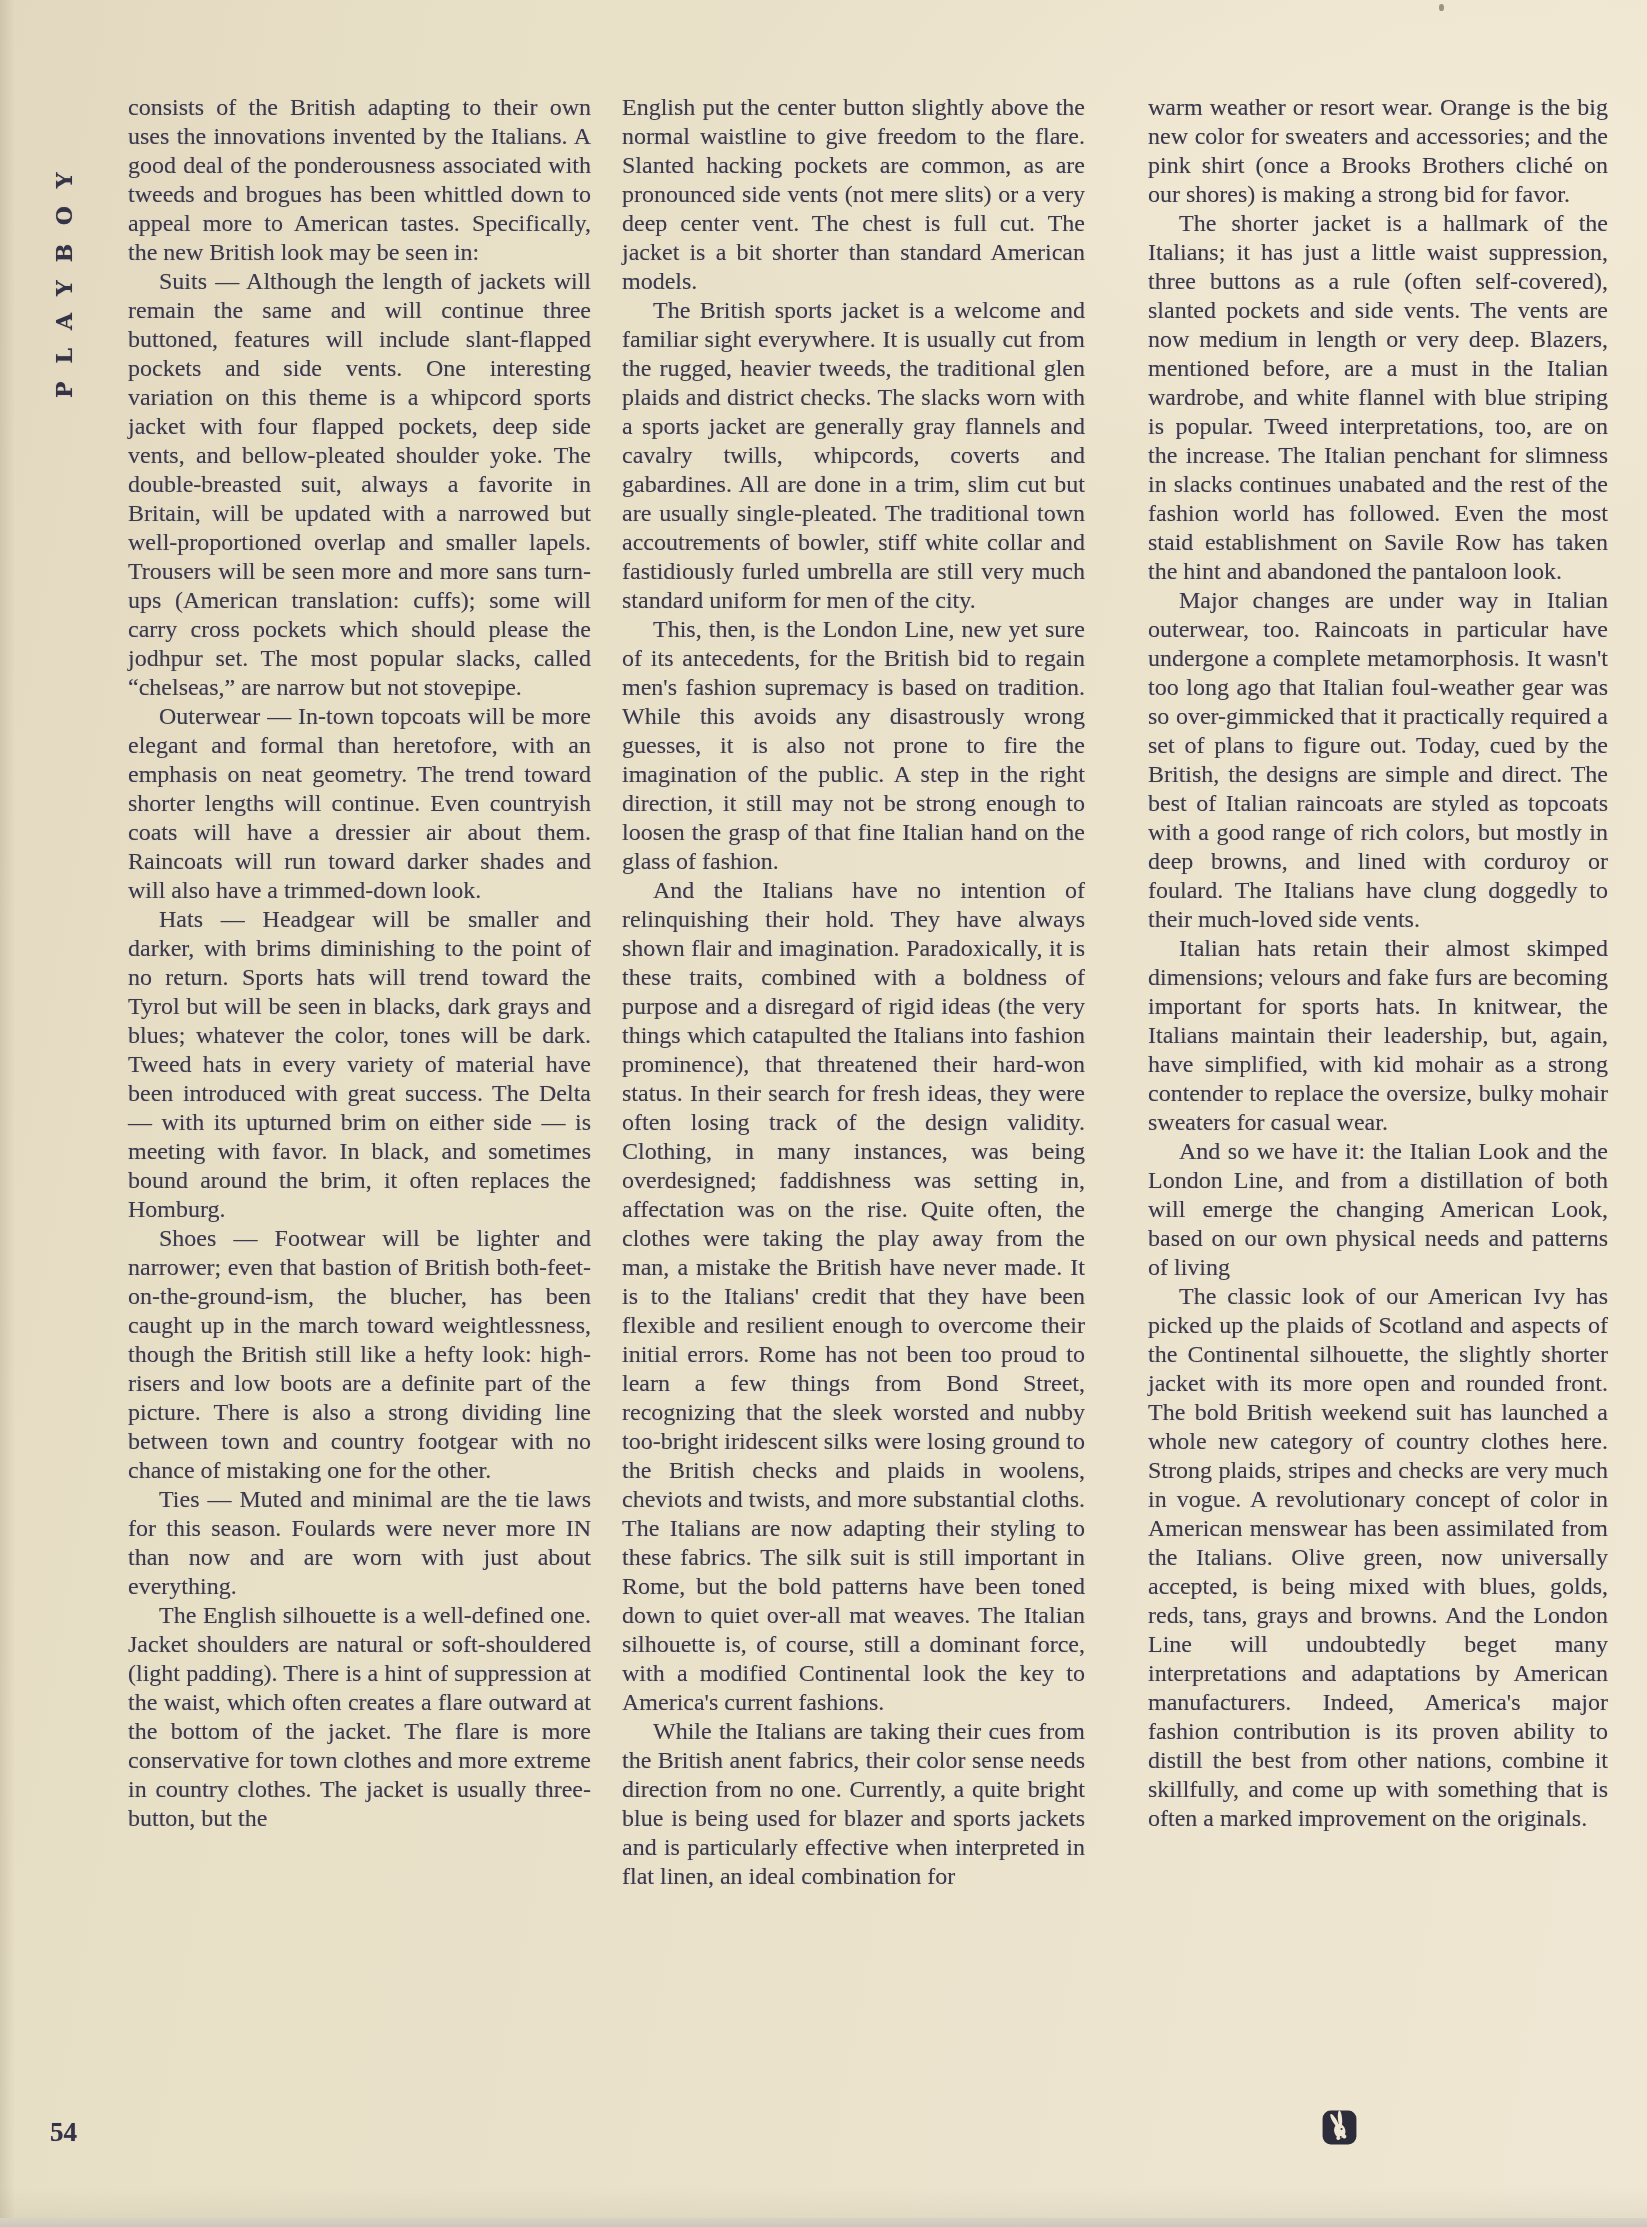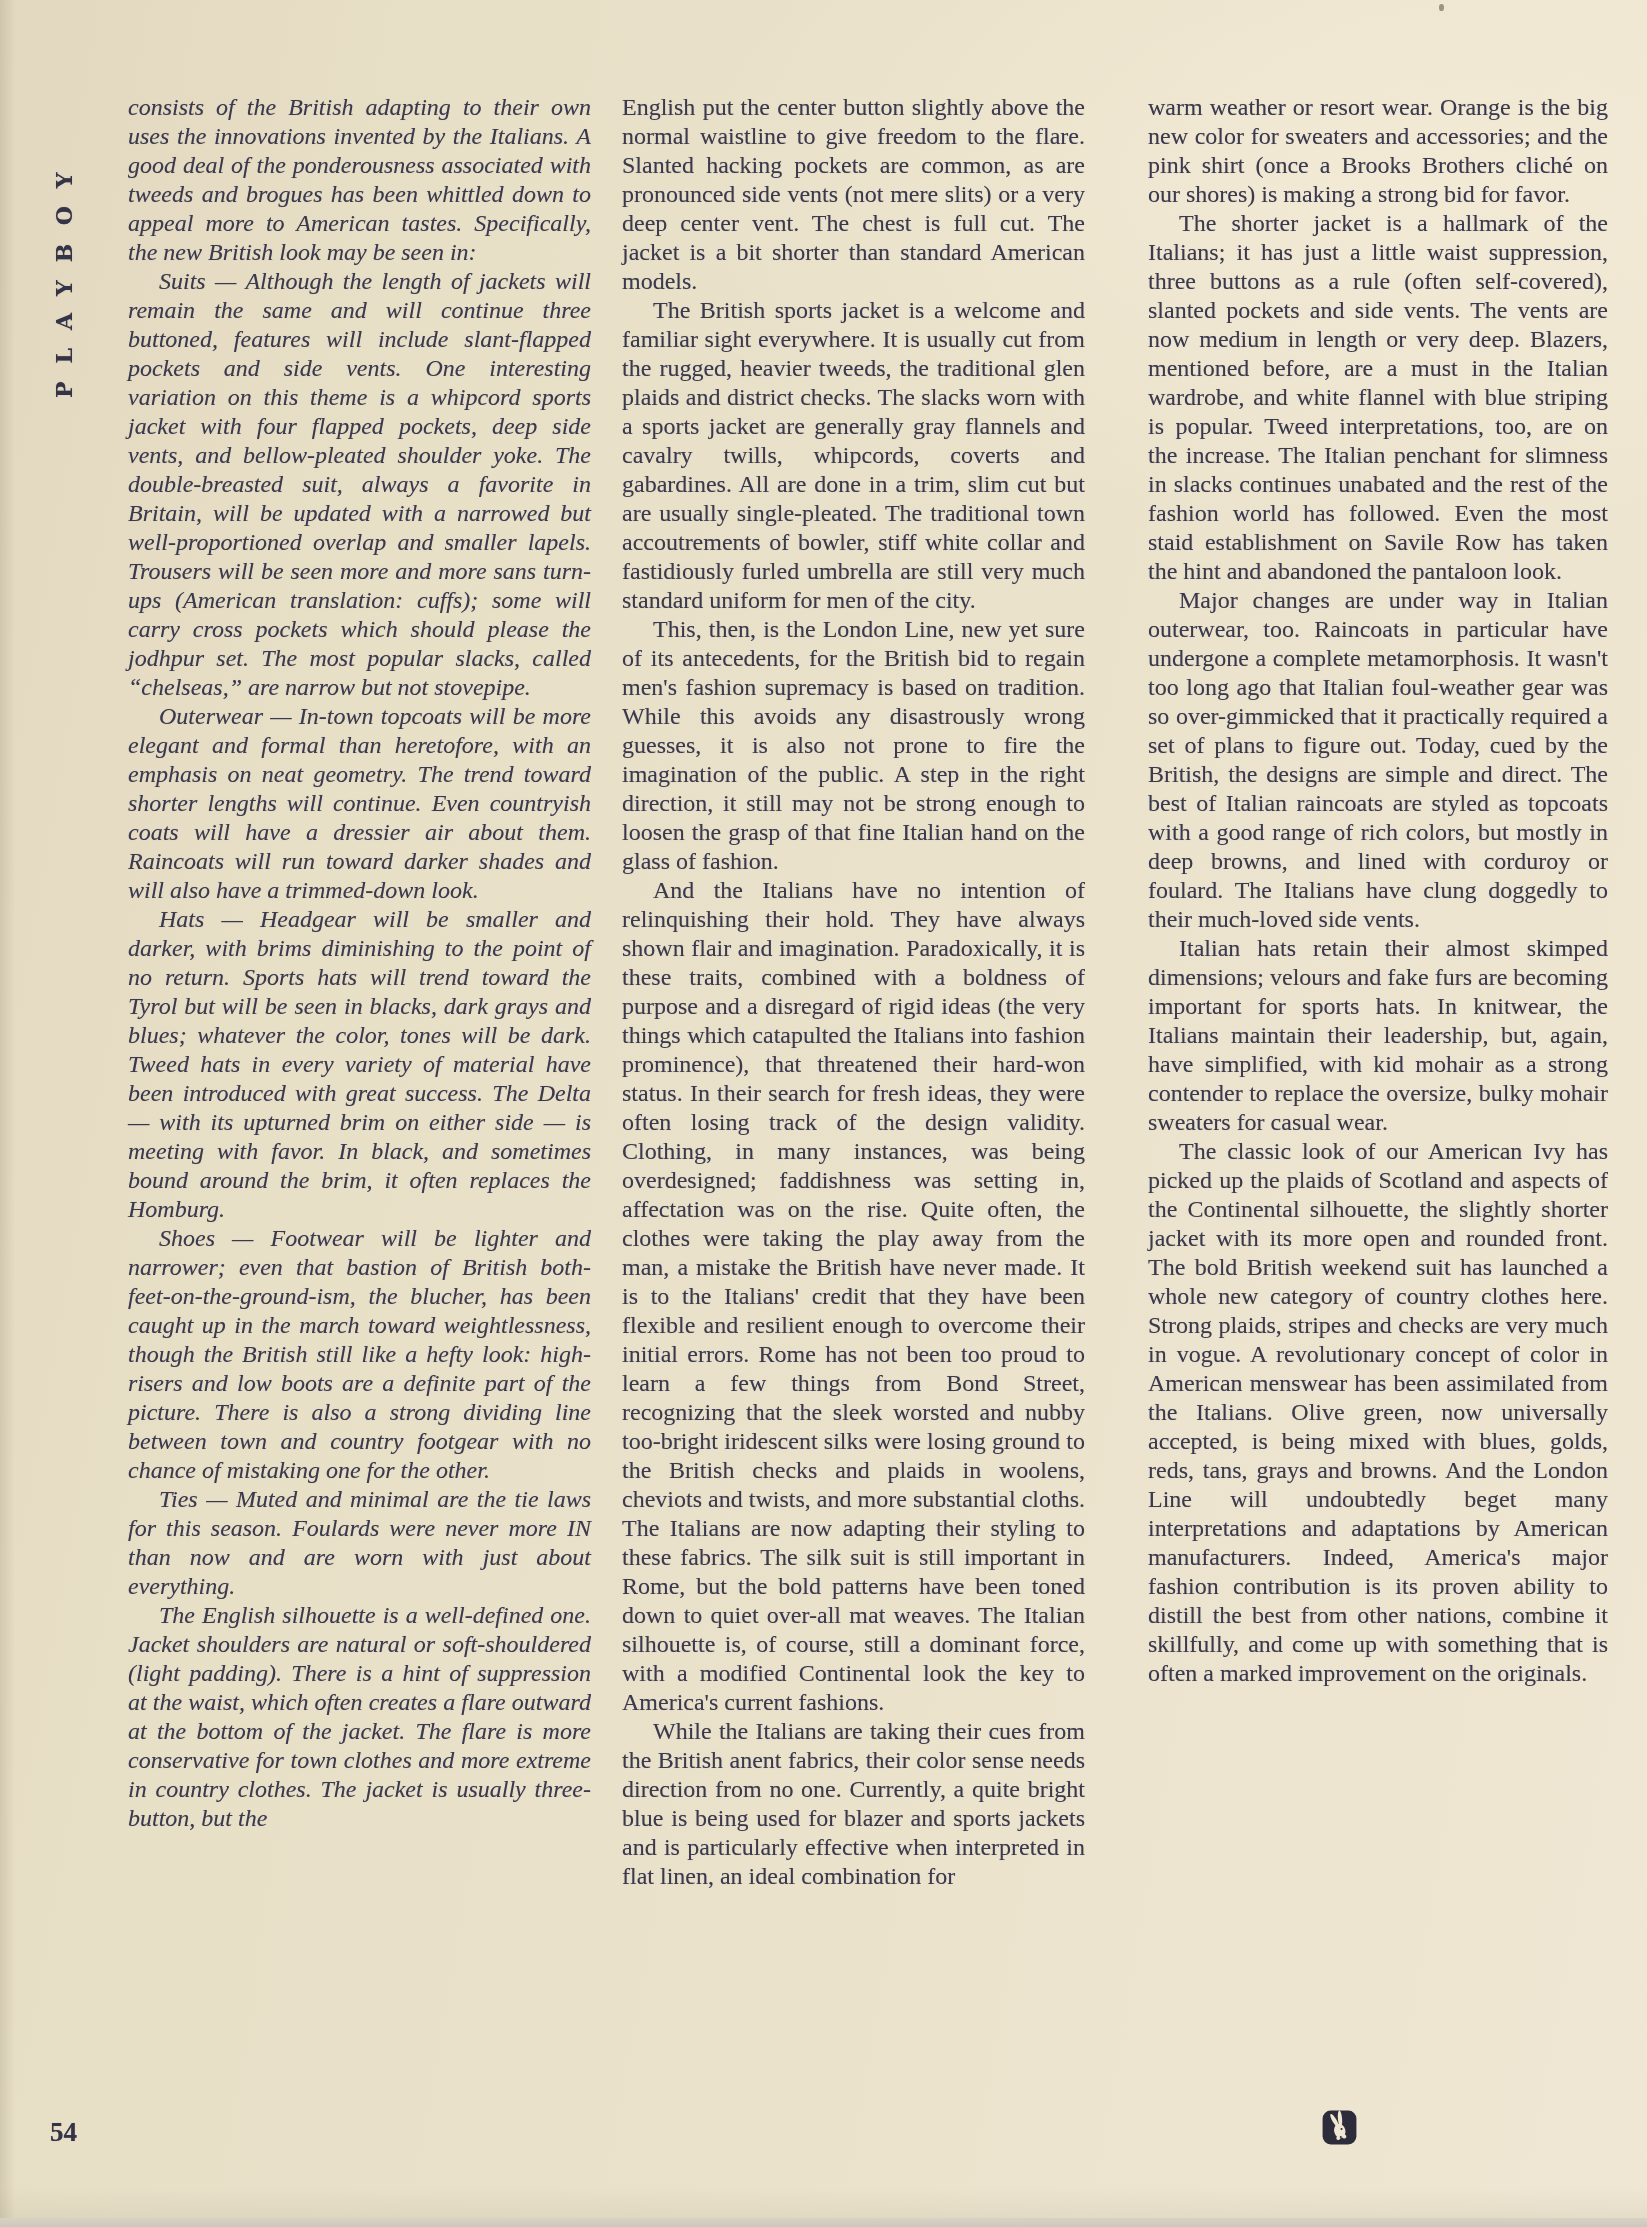--- a/index.html
+++ b/index.html
@@ -40,21 +40,21 @@
   }
 
   
   .col{
     position:absolute;top:93px;width:463px;
     font-size:24px;line-height:29px;
     text-align:justify;
     color:var(--ink);
     text-shadow:0 0 0.7px rgba(58,57,78,0.35);
   }
-  #col-0{left:128px;font-style:italic;}
+  #col-0{left:128px;}
   #col-1{left:622px;}
   #col-2{left:1148px;width:460px;}
   .col p{margin:0;text-indent:31px;}
   .col p.cont{text-indent:0;}
 
   .page-number{
     position:absolute;left:50px;top:2117px;
     font-size:27px;font-weight:bold;color:#343347;
     font-family:Liberation Serif, serif;
     text-shadow:0 0 0.7px rgba(52,51,71,0.5);
@@ -85,20 +85,21 @@
     <p class="para">The British sports jacket is a welcome and familiar sight everywhere. It is usually cut from the rugged, heavier tweeds, the traditional glen plaids and district checks. The slacks worn with a sports jacket are generally gray flannels and cavalry twills, whipcords, coverts and gabardines. All are done in a trim, slim cut but are usually single-pleated. The traditional town accoutrements of bowler, stiff white collar and fastidiously furled umbrella are still very much standard uniform for men of the city.</p>
     <p class="para">This, then, is the London Line, new yet sure of its antecedents, for the British bid to regain men's fashion supremacy is based on tradition. While this avoids any disastrously wrong guesses, it is also not prone to fire the imagination of the public. A step in the right direction, it still may not be strong enough to loosen the grasp of that fine Italian hand on the glass of fashion.</p>
     <p class="para">And the Italians have no intention of relinquishing their hold. They have always shown flair and imagination. Paradoxically, it is these traits, combined with a boldness of purpose and a disregard of rigid ideas (the very things which catapulted the Italians into fashion prominence), that threatened their hard-won status. In their search for fresh ideas, they were often losing track of the design validity. Clothing, in many instances, was being overdesigned; faddishness was setting in, affectation was on the rise. Quite often, the clothes were taking the play away from the man, a mistake the British have never made. It is to the Italians' credit that they have been flexible and resilient enough to overcome their initial errors. Rome has not been too proud to learn a few things from Bond Street, recognizing that the sleek worsted and nubby too-bright iridescent silks were losing ground to the British checks and plaids in woolens, cheviots and twists, and more substantial cloths. The Italians are now adapting their styling to these fabrics. The silk suit is still important in Rome, but the bold patterns have been toned down to quiet over-all mat weaves. The Italian silhouette is, of course, still a dominant force, with a modified Continental look the key to America's current fashions.</p>
     <p class="para">While the Italians are taking their cues from the British anent fabrics, their color sense needs direction from no one. Currently, a quite bright blue is being used for blazer and sports jackets and is particularly effective when interpreted in flat linen, an ideal combination for</p>
   </div>
 <div class="col" id="col-2">
     <p class="para cont">warm weather or resort wear. Orange is the big new color for sweaters and accessories; and the pink shirt (once a Brooks Brothers cliché on our shores) is making a strong bid for favor.</p>
     <p class="para">The shorter jacket is a hallmark of the Italians; it has just a little waist suppression, three buttons as a rule (often self-covered), slanted pockets and side vents. The vents are now medium in length or very deep. Blazers, mentioned before, are a must in the Italian wardrobe, and white flannel with blue striping is popular. Tweed interpretations, too, are on the increase. The Italian penchant for slimness in slacks continues unabated and the rest of the fashion world has followed. Even the most staid establishment on Savile Row has taken the hint and abandoned the pantaloon look.</p>
     <p class="para">Major changes are under way in Italian outerwear, too. Raincoats in particular have undergone a complete metamorphosis. It wasn't too long ago that Italian foul-weather gear was so over-gimmicked that it practically required a set of plans to figure out. Today, cued by the British, the designs are simple and direct. The best of Italian raincoats are styled as topcoats with a good range of rich colors, but mostly in deep browns, and lined with corduroy or foulard. The Italians have clung doggedly to their much-loved side vents.</p>
     <p class="para">Italian hats retain their almost skimped dimensions; velours and fake furs are becoming important for sports hats. In knitwear, the Italians maintain their leadership, but, again, have simplified, with kid mohair as a strong contender to replace the oversize, bulky mohair sweaters for casual wear.</p>
+    <p class="para">And so we have it: the Italian Look and the London Line, and from a distillation of both will emerge the changing American Look, based on our own physical needs and patterns of living</p>
     <p class="para">The classic look of our American Ivy has picked up the plaids of Scotland and aspects of the Continental silhouette, the slightly shorter jacket with its more open and rounded front. The bold British weekend suit has launched a whole new category of country clothes here. Strong plaids, stripes and checks are very much in vogue. A revolutionary concept of color in American menswear has been assimilated from the Italians. Olive green, now universally accepted, is being mixed with blues, golds, reds, tans, grays and browns. And the London Line will undoubtedly beget many interpretations and adaptations by American manufacturers. Indeed, America's major fashion contribution is its proven ability to distill the best from other nations, combine it skillfully, and come up with something that is often a marked improvement on the originals.</p>
   </div>
 
 <div class="page-number">54</div>
 
 <svg class="endmark" viewBox="0 0 60 60" xmlns="http://www.w3.org/2000/svg">
   <rect x="1" y="1" width="58" height="58" rx="14" fill="#2d2c3b"></rect>
   <g transform="rotate(-14 30 34)" fill="#efe7d3">
     <ellipse cx="25.5" cy="16.5" rx="3.6" ry="13" transform="rotate(-16 25.5 16.5)"></ellipse>
     <ellipse cx="35.5" cy="15.5" rx="3.6" ry="14" transform="rotate(9 35.5 15.5)"></ellipse>

